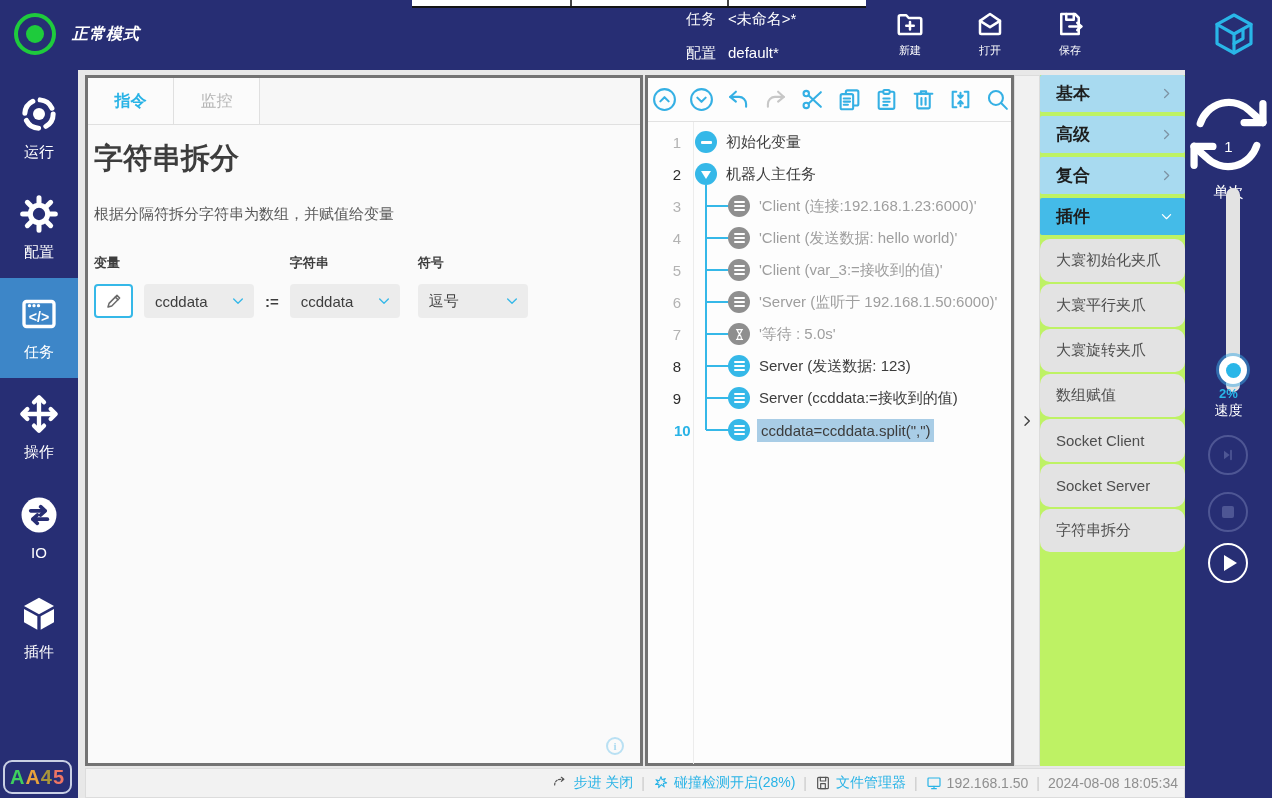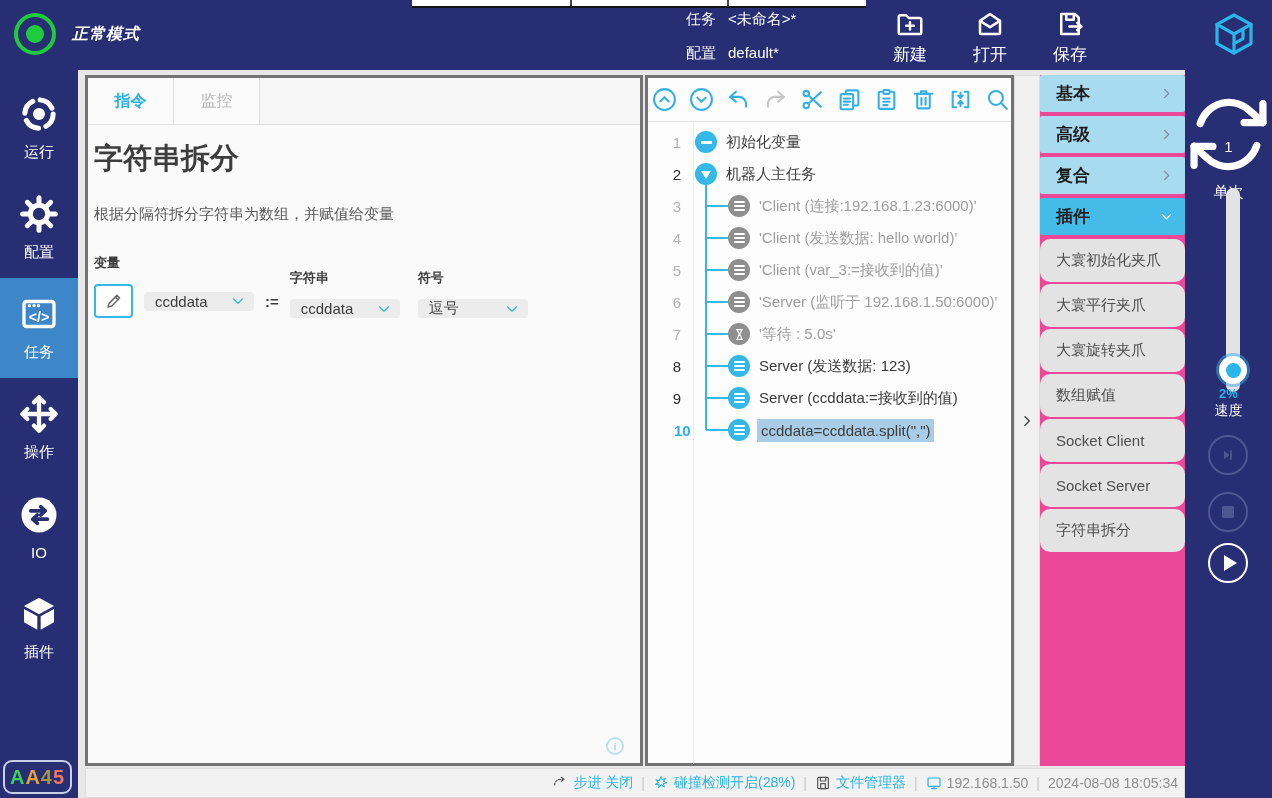--- a/index.html
+++ b/index.html
@@ -15,21 +15,21 @@
   .mode-dot{width:18px;height:18px;border-radius:50%;background:#1ecb3c;}
   .mode-label{font-size:16px;font-weight:bold;letter-spacing:1px;font-style:italic;}
   .top-strip{position:absolute;left:412px;top:0;width:454px;height:8px;background:#fff;border-bottom:2px solid #141414;}
   .top-strip i{position:absolute;top:0;width:2px;height:6px;background:#444;}
   .task-config{position:absolute;left:686px;top:8px;font-size:15px;}
   .tc-row{display:flex;gap:12px;margin-bottom:13px;line-height:21px;}
   .tc-label{opacity:.95;}
   .tb-actions{position:absolute;left:880px;top:9px;display:flex;gap:20px;}
   .tb-action{width:60px;display:flex;flex-direction:column;align-items:center;gap:4px;cursor:pointer;}
   .tb-action .icn{width:30px;height:30px;color:#fff;}
-  .tb-action-label{font-size:17px;}
+  .tb-action-label{font-size:11px;}
   .logo{position:absolute;right:14px;top:10px;width:48px;height:48px;color:#29b6e8;}
 
   
   .sidebar{position:absolute;left:0;top:70px;width:78px;height:728px;background:#272e74;padding-top:8px;z-index:4;}
   .side-item{height:100px;display:flex;flex-direction:column;align-items:center;justify-content:center;gap:9px;color:#fff;cursor:pointer;}
   .side-item.active{background:#3d86c8;}
   .side-icon{width:40px;height:40px;color:#fff;}
   .side-label{font-size:15px;}
   .badge{position:absolute;left:3px;bottom:4px;width:69px;height:34px;border:2px solid #c9cfe4;border-radius:9px;display:flex;align-items:center;justify-content:center;font-size:20px;font-weight:bold;letter-spacing:1px;}
 
@@ -43,21 +43,21 @@
   .tab{width:86px;display:flex;align-items:center;justify-content:center;font-size:16px;color:#b5b5b5;border-right:1px solid #e0e0e0;background:#fbfbfb;cursor:pointer;}
   .tab.active{color:#29b3e6;font-weight:bold;}
   .form-body{padding-left:6px;position:relative;}
   .panel-title{margin-top:14px;font-size:29px;font-weight:bold;color:#3d3d3d;}
   .panel-desc{margin-top:26px;font-size:15px;color:#585858;}
   .controls{margin-top:30px;display:flex;align-items:flex-end;}
   .fgroup .flabel{font-size:13px;font-weight:bold;color:#3d3d3d;margin-bottom:12px;}
   .frow{display:flex;align-items:center;gap:11px;}
   .edit-btn{width:39px;height:34px;background:#fff;border:2px solid #35b8e8;border-radius:4px;display:flex;align-items:center;justify-content:center;cursor:pointer;}
   .edit-btn .icn{width:18px;height:18px;color:#6b6b6b;}
-  .dropdown{width:110px;height:19px;background:#ececec;border-radius:4px;display:flex;align-items:center;justify-content:space-between;padding:0 8px 0 11px;font-size:15px;color:#3d3d3d;cursor:pointer;}
+  .dropdown{width:110px;height:34px;background:#ececec;border-radius:4px;display:flex;align-items:center;justify-content:space-between;padding:0 8px 0 11px;font-size:15px;color:#3d3d3d;cursor:pointer;}
   .dropdown .icn{width:16px;height:16px;color:#35b8e8;}
   .assign{font-size:15px;font-weight:bold;color:#3d3d3d;margin:0 11px 8px 11px;}
   .gap18{width:18px;}
   .info{position:absolute;right:16px;bottom:8px;width:18px;height:18px;border:2px solid #b9e0f3;border-radius:50%;color:#a9d9f0;display:flex;align-items:center;justify-content:center;font-size:11px;font-weight:bold;font-family:"Liberation Serif",serif;}
 
   
   .tree-card{left:567px;width:369px;background:#fdfdfd;}
   .tree-toolbar{height:44px;border-bottom:1px solid #e2e2e2;display:flex;align-items:center;padding-left:3px;gap:10px;}
   .tool{width:27px;height:27px;color:#35b0e4;background:none;border:none;cursor:pointer;padding:1px;}
   .tool.disabled{color:#c7c7c7;cursor:default;}
@@ -78,21 +78,21 @@
   .g-tri{width:0;height:0;border-left:5.5px solid transparent;border-right:5.5px solid transparent;border-top:8px solid #fff;display:block;margin-top:2px;}
   .g-bars{width:11px;height:2px;background:#fff;border-radius:1px;display:block;box-shadow:0 -4px 0 #fff,0 4px 0 #fff;}
   .vline{position:absolute;left:57px;width:2px;background:#35b8e8;z-index:1;}
   .hline{position:absolute;left:58px;width:23px;height:2px;background:#35b8e8;z-index:1;}
 
   
   .handle{left:936px;width:26px;background:#f1f1f1;border:1px solid #dcdcdc;display:flex;align-items:center;justify-content:center;cursor:pointer;}
   .handle .icn{width:16px;height:16px;color:#3f3f3f;}
 
   
-  .palette{left:962px;width:145px;background:#ec4899;border:none;overflow:hidden;}
+  .palette{left:962px;width:145px;background:#bef264;border:none;overflow:hidden;}
   .pcat{height:37px;margin-bottom:4px;background:#a8daf0;border-radius:2px;display:flex;align-items:center;justify-content:space-between;padding:0 11px 0 16px;font-size:17px;font-weight:bold;color:#1d1d1d;cursor:pointer;}
   .pcat.open{background:#44bbe8;}
   .pcat .icn{width:15px;height:15px;color:#7d93a4;}
   .pcat.open .icn{color:#fff;}
   .pitem{height:43px;margin-bottom:2px;background:#e3e3e3;display:flex;align-items:center;padding-left:16px;font-size:15px;color:#4e4e4e;cursor:pointer;border-radius:10px;}
 
   
   .run-col{position:absolute;left:1107px;top:0;width:87px;height:728px;background:#272e74;color:#fff;}
   .loop{position:absolute;top:21px;left:0;width:87px;text-align:center;}
   .loop-icon{position:relative;width:42px;height:42px;margin:0 auto;color:#fff;}

